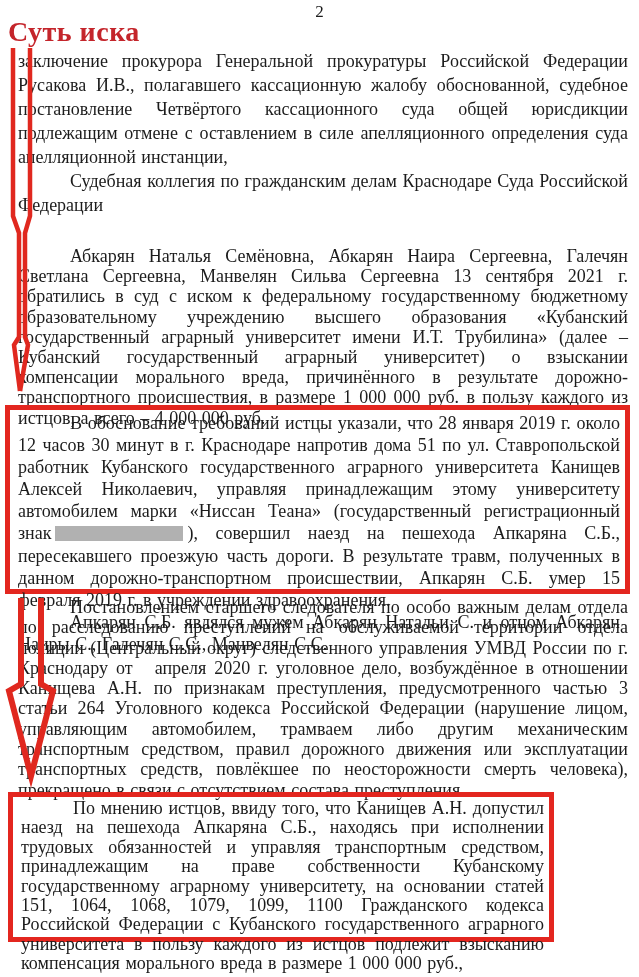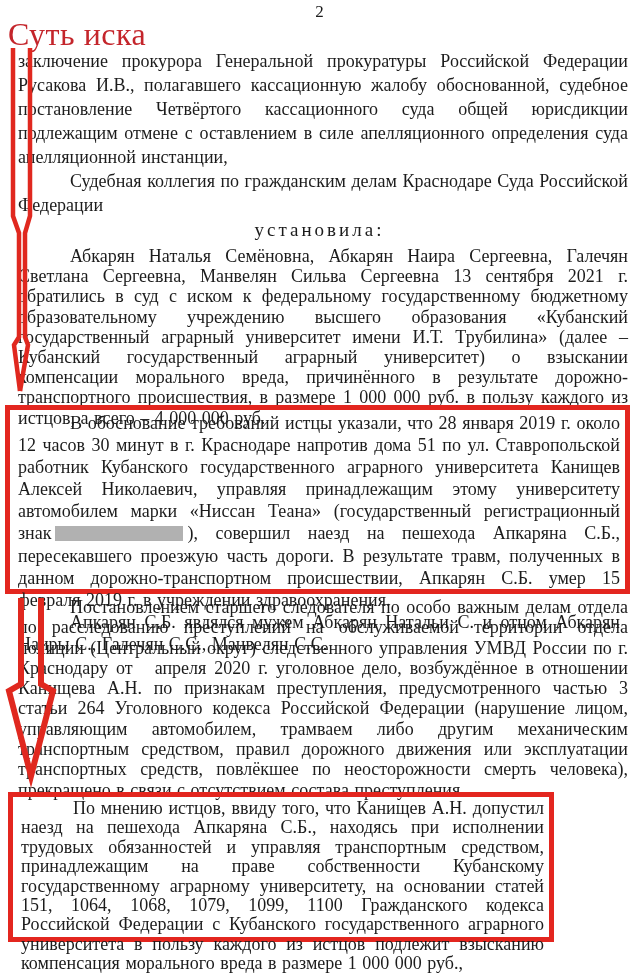--- a/index.html
+++ b/index.html
@@ -7,21 +7,21 @@
     position:relative; width:639px; height:977px; background:#ffffff;
     font-family:"Liberation Serif","DejaVu Serif",serif;
     color:#1c1c1c; overflow:hidden; margin:0 auto;
   }
   .page-number {
     position:absolute; top:2px; left:0; width:100%;
     text-align:center; font-size:17px;
   }
   .annotation-label {
     position:absolute; left:8px; top:16px;
-    font-size:32px; font-weight:normal; color:#c4252b;
+    font-size:28px; font-weight:bold; color:#c4252b;
     letter-spacing:0.5px; white-space:nowrap;
   }
   .textblock {
     position:absolute; left:18px; width:610px;
     font-size:18px; text-align:justify; word-spacing:1px;
   }
   .textblock p { margin:0; }
   .indent { text-indent:52px; }
   .block-a { top:49px; line-height:24px; }
   .heading-ustanovila {
@@ -55,21 +55,20 @@
 
   <div class="page-number">2</div>
 
   <div class="annotation-label">Суть иска</div>
 
   <div class="textblock block-a">
     <p>заключение прокурора Генеральной прокуратуры Российской Федерации Русакова И.В., полагавшего кассационную жалобу обоснованной, судебное постановление Четвёртого кассационного суда общей юрисдикции подлежащим отмене с оставлением в силе апелляционного определения суда апелляционной инстанции,</p>
     <p class="indent">Судебная коллегия по гражданским делам Краснодаре Суда Российской Федерации</p>
   </div>
 
-  <div class="heading-ustanovila">установила:</div>
 
   <div class="textblock para-claim">
     <p class="indent">Абкарян Наталья Семёновна, Абкарян Наира Сергеевна, Галечян Светлана Сергеевна, Манвелян Сильва Сергеевна 13 сентября 2021 г. обратились в суд с иском к федеральному государственному бюджетному образовательному учреждению высшего образования «Кубанский государственный аграрный университет имени И.Т. Трубилина» (далее – Кубанский государственный аграрный университет) о взыскании компенсации морального вреда, причинённого в результате дорожно-транспортного происшествия, в размере 1 000 000 руб. в пользу каждого из истцов, а всего – 4 000 000 руб.</p>
   </div>
 
   <div class="red-box box-1">
     <p class="indent"><span>В обоснование требований истцы указали, что 28 января 2019 г. около 12 часов 30 минут в г. Краснодаре напротив дома 51 по ул. Ставропольской работник Кубанского государственного аграрного университета Канищев Алексей Николаевич, управляя принадлежащим этому университету автомобилем марки «Ниссан Теана» (государственный регистрационный знак</span><span class="redaction"></span><span>), совершил наезд на пешехода Апкаряна С.Б., пересекавшего проезжую часть дороги. В результате травм, полученных в данном дорожно-транспортном происшествии, Апкарян С.Б. умер 15 февраля 2019 г. в учреждении здравоохранения.</span></p>
     <p class="indent">Апкарян С.Б. являлся мужем Абкарян Натальи С. и отцом Абкарян Наиры С., Галечян С.С., Манвелян С.С.</p>
   </div>
 

